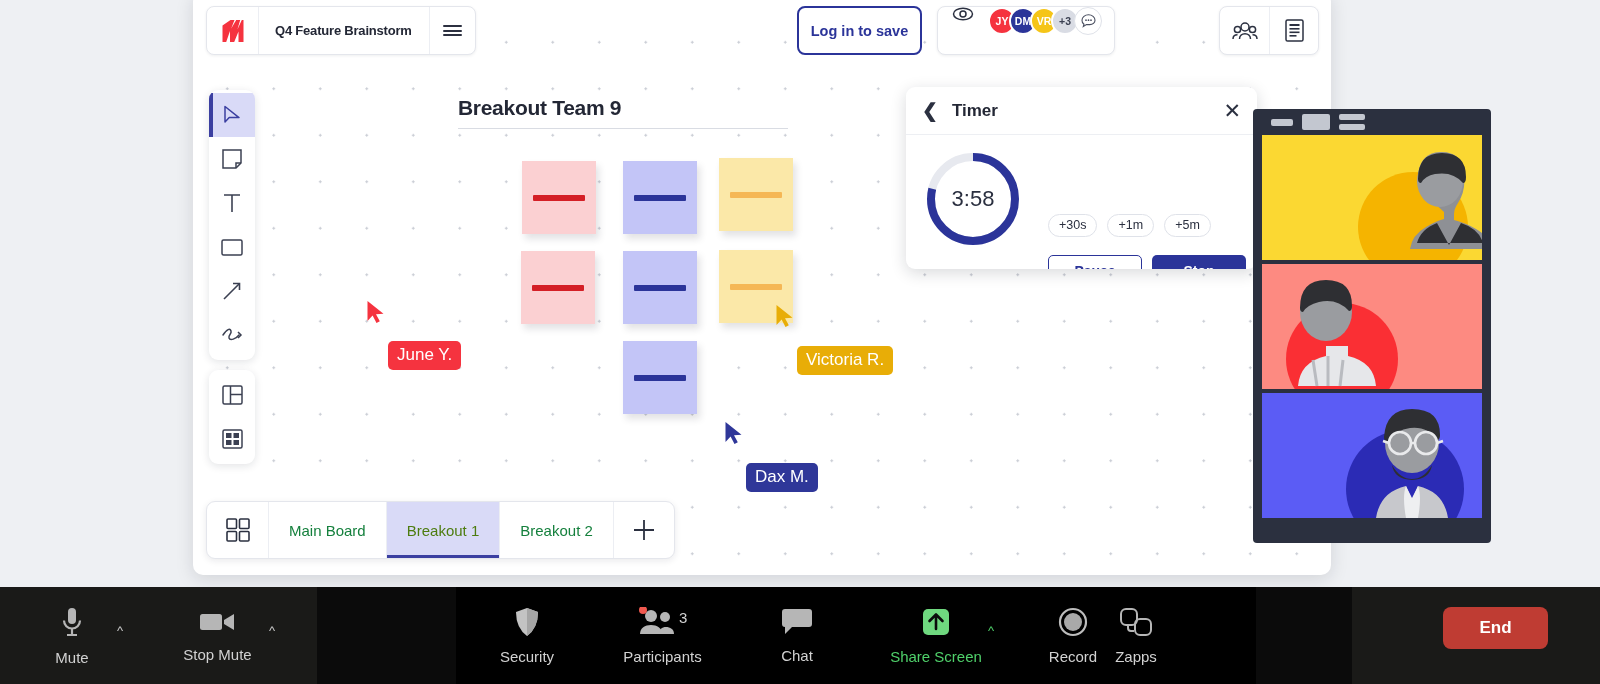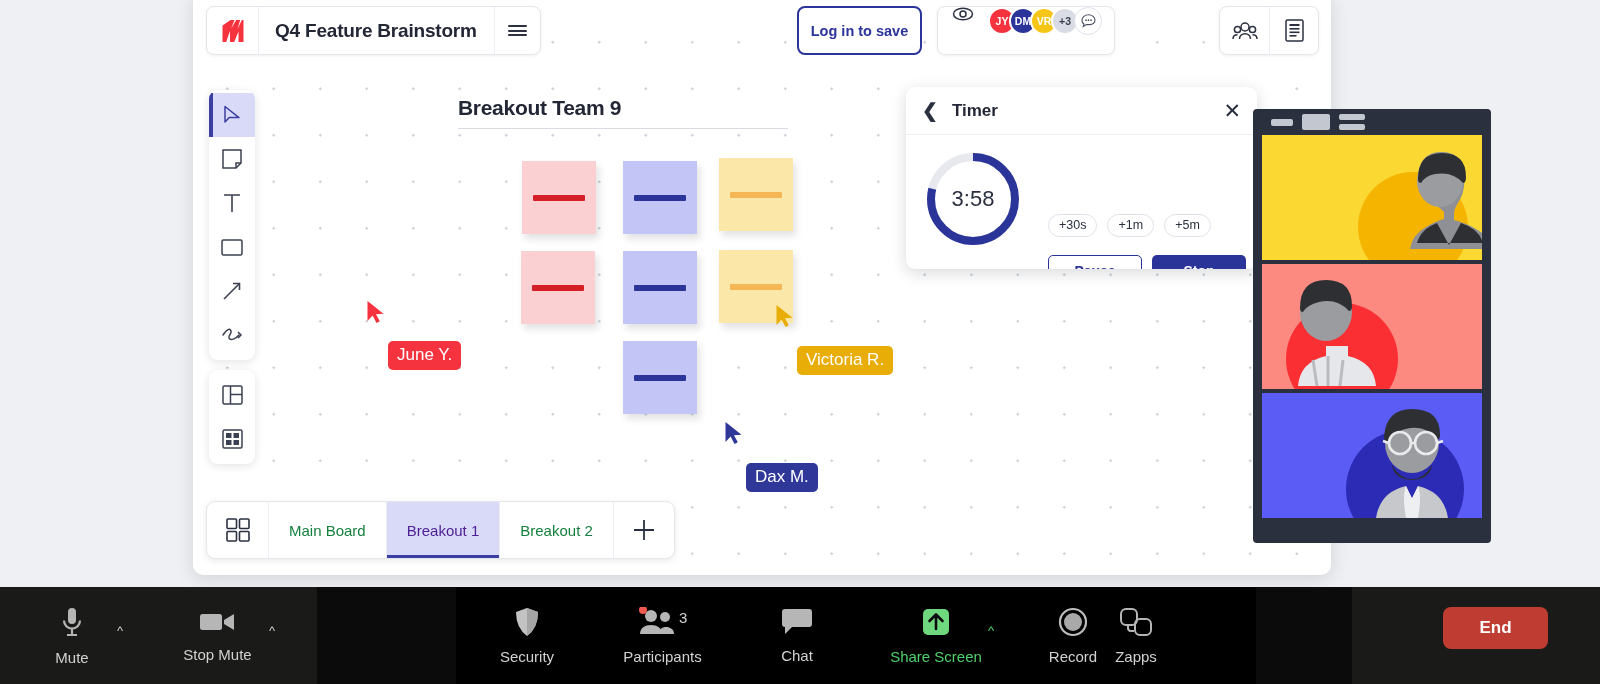--- a/index.html
+++ b/index.html
@@ -44,21 +44,21 @@
     border-radius: 8px;
     box-shadow: 0 1px 3px rgba(20,24,40,.07);
   }
   .logo-cell {
     width: 52px; display: flex; align-items: center; justify-content: center;
     border-right: 1px solid #eceef3;
   }
   .title-cell {
     display: flex; align-items: center;
     padding: 0 17px 0 16px;
-    font-size: 19px; font-weight: bold; color: #232735;
+    font-size: 13px; font-weight: bold; color: #232735;
     letter-spacing: -0.2px;
     border-right: 1px solid #eceef3;
     white-space: nowrap;
   }
   .ham-cell {
     width: 45px; display: flex; align-items: center; justify-content: center;
   }
   .ham-cell .bar { display:block; width: 19px; height: 2px; background: #2c3040; border-radius: 2px; margin: 2.5px 0; }
 
   .login-btn {
@@ -192,21 +192,21 @@
     border-right: 1px solid #eceef3;
   }
   .tab {
     display: flex; align-items: center; justify-content: center;
     padding: 0 20px;
     font-size: 15px; color: #15803d;
     border-right: 1px solid #eceef3;
     white-space: nowrap;
     position: relative;
   }
-  .tab.active { background: #d9daf7; color: #4c1d95; }
+  .tab.active { background: #d9daf7; color: #4d7c0f; }
   .tab.active::after {
     content:""; position: absolute; left:0; right:0; bottom:0; height: 3px; background: #3b3fa1;
   }
   .tab-add {
     width: 60px; display: flex; align-items: center; justify-content: center;
   }
 
   
   .timer {
     position: absolute; left: 906px; top: 87px;

